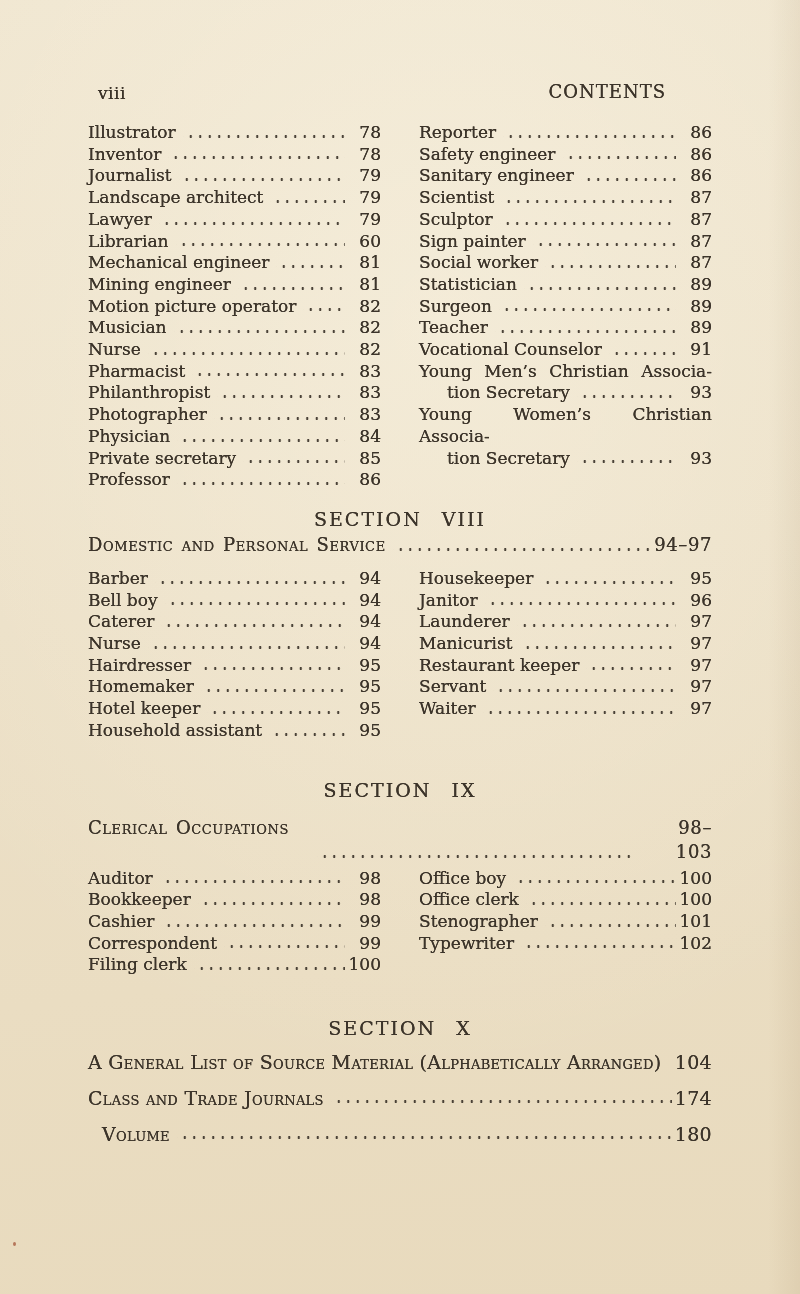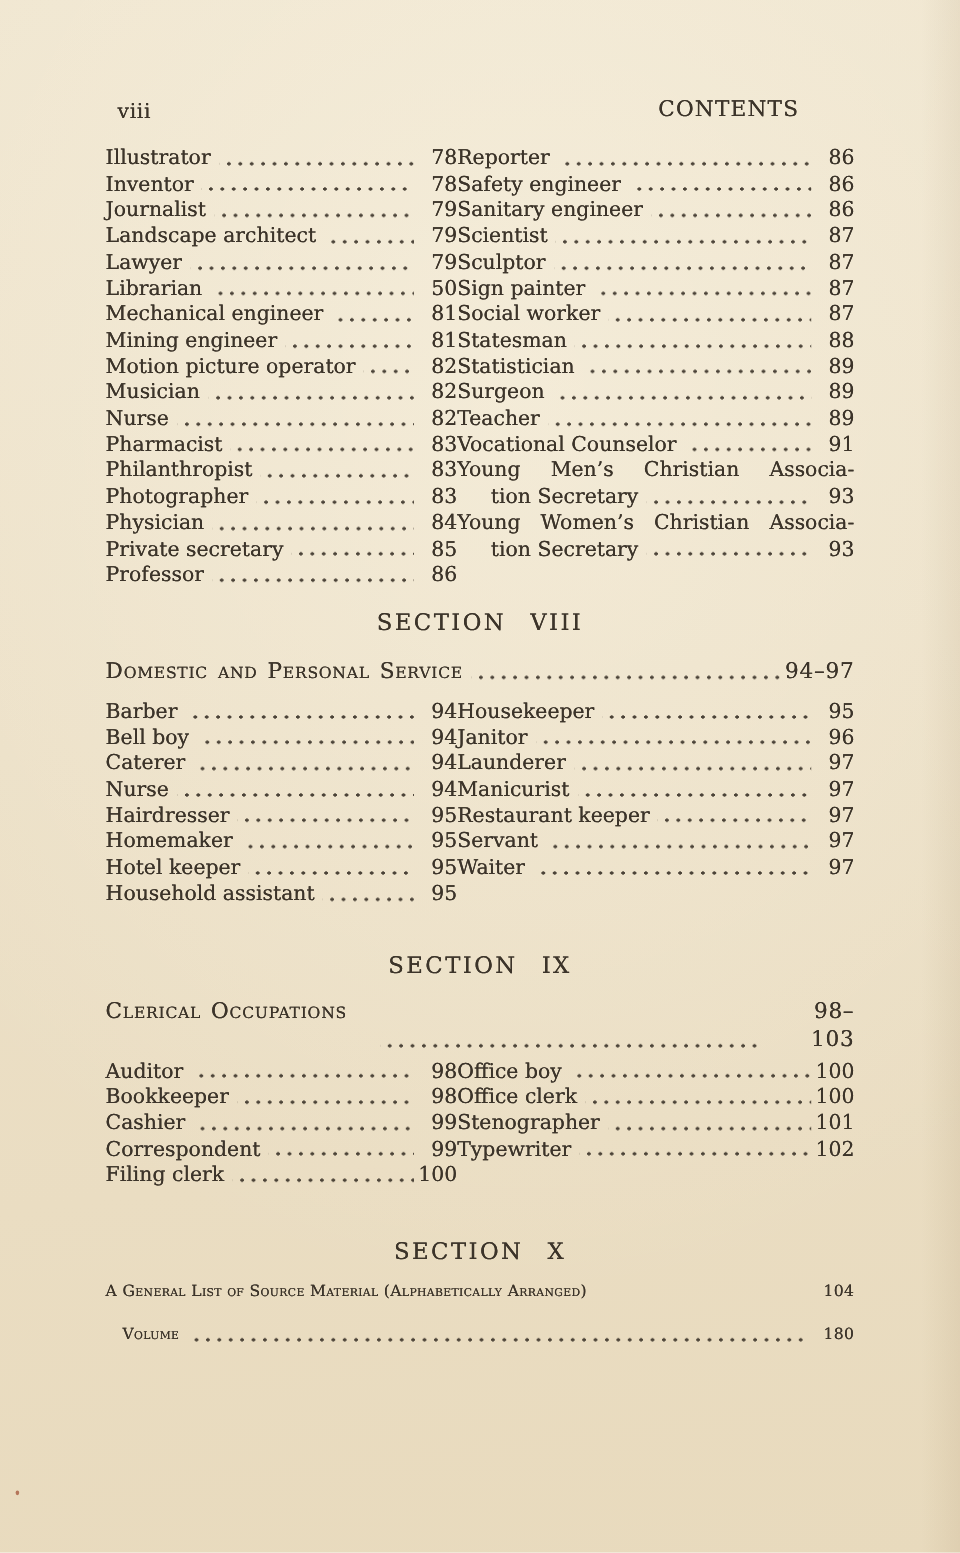--- a/index.html
+++ b/index.html
@@ -12,21 +12,21 @@
     position:relative;width:800px;height:1294px;box-sizing:border-box;
     padding:82px 88px 12px 88px;
     background:
       radial-gradient(130% 95% at 55% 25%, rgba(255,252,240,0.35), rgba(255,252,240,0) 62%),
       linear-gradient(to left, rgba(140,110,70,0.10), rgba(140,110,70,0) 4%),
       linear-gradient(173deg, #f0e6d0 0%, #ece0c7 45%, #e8dabd 100%);
   }
   .hdr{position:relative;height:20px;font-size:18px;line-height:20px;}
   .hdr .pgnum{position:absolute;left:10px;top:1px;font-size:17px;letter-spacing:0.5px;}
   .hdr .title{text-align:right;padding-right:46px;letter-spacing:1px;}
-  .cols{display:flex;}
+  .cols{display:flex;gap:38px;}
   .col{width:293px;flex:0 0 auto;}
   .colr{flex:1 1 auto;}
   .entry{font-size:17px;line-height:21.7px;}
   .row{display:flex;align-items:baseline;}
   .row .lbl{white-space:nowrap;flex:0 0 auto;}
   .leader{
     flex:1 1 auto;align-self:stretch;margin:0 2px 0 7px;
     background-image:radial-gradient(circle, var(--ink,#3c342a) 1.25px, rgba(0,0,0,0) 1.45px);
     background-size:9.5px 5px;background-repeat:repeat-x;
     background-position:3px calc(100% - 5px);
@@ -36,27 +36,27 @@
   .num{flex:0 0 auto;width:34px;text-align:right;}
   .cline{text-align:justify;text-align-last:justify;}
   .row.indent{padding-left:28px;}
   .secwrap{text-align:center;}
   .sechead{
     display:inline-block;font-size:19px;line-height:24px;
     letter-spacing:2px;word-spacing:12px;
   }
   .subrow{font-size:18px;line-height:24px;font-variant:small-caps;letter-spacing:0.6px;word-spacing:2px;}
   .subrow .num{width:58px;}
-  .secx .entry{font-variant:small-caps;font-size:13px;line-height:22px;letter-spacing:0.3px;margin-bottom:14px;}
+  .secx .entry{font-variant:small-caps;font-size:19px;line-height:22px;letter-spacing:0.3px;margin-bottom:14px;}
   .secx .cline{padding-right:46px;}
   .secx .row.indent{padding-left:14px;}
   .secx .num{width:38px;}
   .m-list1{margin-top:20px;}
   .m-sec8{margin-top:16px;}
-  .m-sub8{margin-top:17px;}
+  .m-sub8{margin-top:2px;}
   .m-list8{margin-top:11px;}
   .m-sec9{margin-top:36px;}
   .m-sub9{margin-top:14px;gap:21px;}
   .m-list9{margin-top:4px;}
   .m-secx{margin-top:40px;}
   .m-listx{margin-top:11px;}
   .speck{position:absolute;left:13px;top:1242px;width:3px;height:4px;border-radius:50%;background:#a3543a;opacity:.75;}
   .txt{text-shadow:0 0 0.45px currentColor;}
 </style>
 </head>
@@ -103,21 +103,21 @@
           <div class="row">
             <span class="lbl">Lawyer</span>
             <span class="leader"></span>
             <span class="num">79</span>
           </div>
         </div>
         <div class="entry">
           <div class="row">
             <span class="lbl">Librarian</span>
             <span class="leader"></span>
-            <span class="num">50</span>
+            <span class="num">60</span>
           </div>
         </div>
         <div class="entry">
           <div class="row">
             <span class="lbl">Mechanical engineer</span>
             <span class="leader"></span>
             <span class="num">81</span>
           </div>
         </div>
         <div class="entry">
@@ -232,27 +232,20 @@
             <span class="lbl">Sign painter</span>
             <span class="leader"></span>
             <span class="num">87</span>
           </div>
         </div>
         <div class="entry">
           <div class="row">
             <span class="lbl">Social worker</span>
             <span class="leader"></span>
             <span class="num">87</span>
-          </div>
-        </div>
-        <div class="entry">
-          <div class="row">
-            <span class="lbl">Statesman</span>
-            <span class="leader"></span>
-            <span class="num">88</span>
           </div>
         </div>
         <div class="entry">
           <div class="row">
             <span class="lbl">Statistician</span>
             <span class="leader"></span>
             <span class="num">89</span>
           </div>
         </div>
         <div class="entry">
@@ -498,20 +491,27 @@
   </div>
   <div class="secx m-listx">
       <div class="entry">
         <div class="row">
           <span class="lbl">A General List of Source Material (Alphabetically Arranged)</span>
           <span class="leader nodots"></span>
           <span class="num">104</span>
         </div>
       </div>
       <div class="entry">
+        <div class="row">
+          <span class="lbl">Class and Trade Journals</span>
+          <span class="leader"></span>
+          <span class="num">174</span>
+        </div>
+      </div>
+      <div class="entry">
         <div class="row indent">
           <span class="lbl">Volume</span>
           <span class="leader"></span>
           <span class="num">180</span>
         </div>
       </div>
     </div>
 
   <div class="speck"></div>
 </div>

